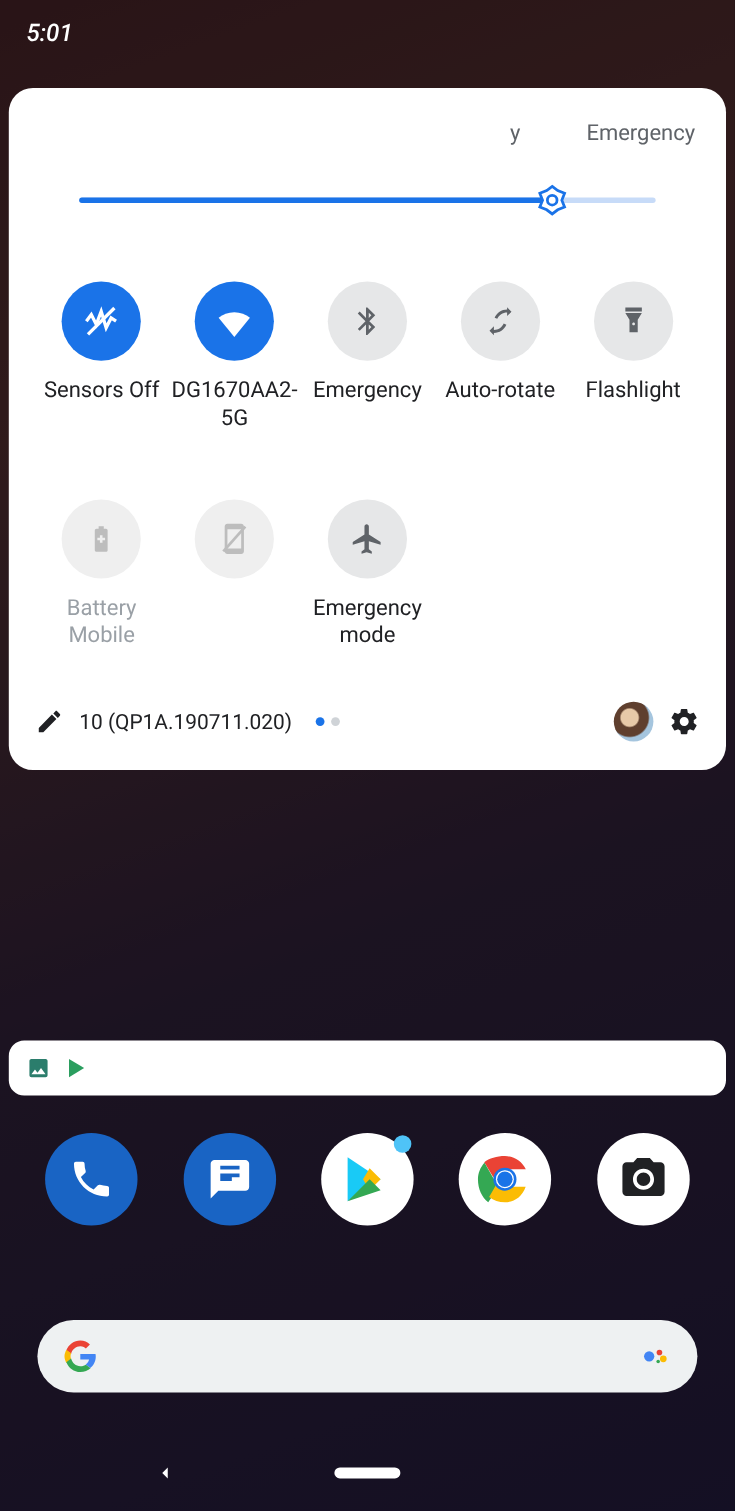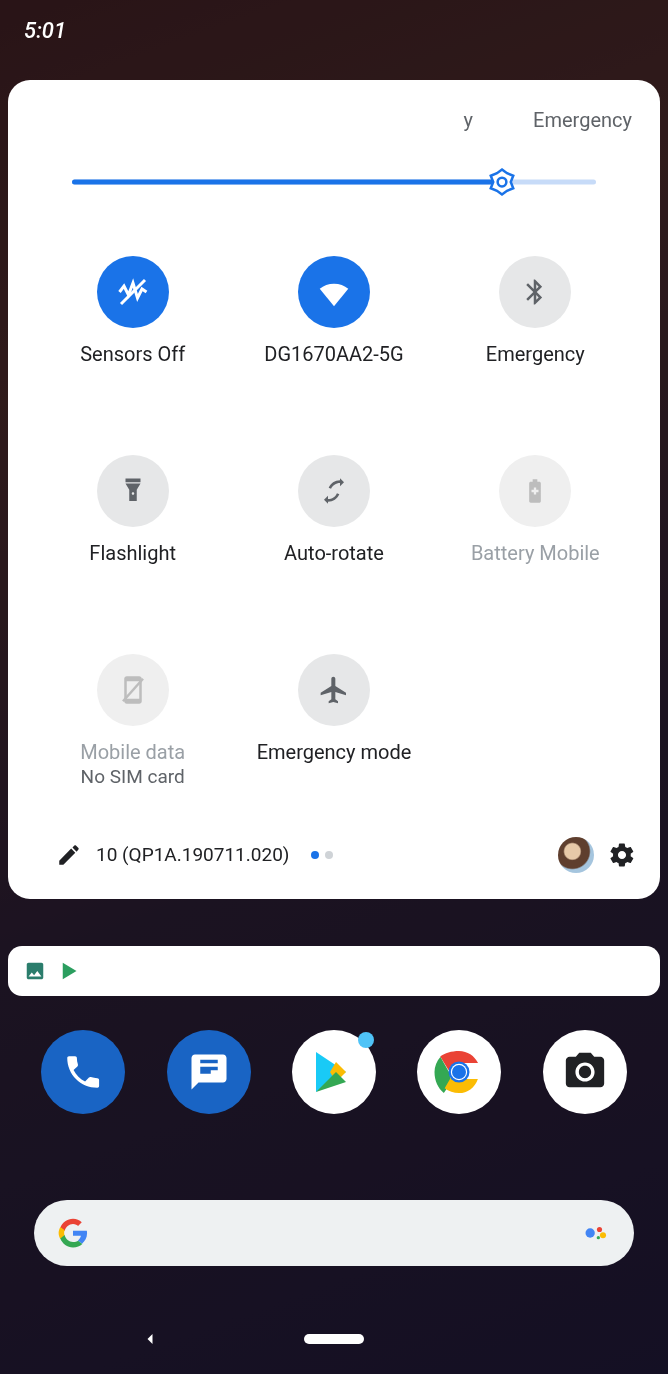--- a/index.html
+++ b/index.html
@@ -81,22 +81,22 @@
   }
   .thumb {
     position: absolute;
     top: 50%;
     left: 82%;
     width: 30px; height: 30px;
     transform: translate(-50%,-50%);
   }
   .tiles {
     display: grid;
-    grid-template-columns: repeat(3,1fr);
-    row-gap: 88px;
+    grid-template-columns: repeat(5,1fr);
+    row-gap: 62px;
     padding: 20px 24px 20px 24px;
   }
   .tile {
     display: flex;
     flex-direction: column;
     align-items: center;
     gap: 14px;
     color: #202124;
     font-size: 20px;
   }
@@ -113,21 +113,20 @@
   .circle.faded { background: #efefef; }
   .tile-label { text-align:center; line-height:1.25; }
   .tile-sub { color:#5f6368; font-size:19px; }
   .qs-footer {
     display: flex;
     align-items: center;
     padding: 28px 24px 10px 24px;
     gap: 14px;
     color: #202124;
     font-size: 19px;
-    margin-left: 24px;
   }
   .dots { display:flex; gap:6px; margin-left:8px; }
   .dot { width:8px; height:8px; border-radius:50%; background:#cfd3d7; }
   .dot.active { background:#1a73e8; }
   .spacer { flex:1; }
   .avatar {
     width: 36px; height: 36px; border-radius: 50%;
     background: radial-gradient(circle at 40% 40%, #e7c9a8 0 25%, #5f3f2e 30% 55%, #a5c5de 60% 100%);
   }
   .gear { width: 28px; height: 28px; }
@@ -303,55 +302,51 @@
         <svg width="30" height="30" viewBox="0 0 24 24">
             <path fill="#5f6368" d="M17.7 7.7L12 2h-1v7.6L6.4 5 5 6.4 10.6 12 5 17.6 6.4 19l4.6-4.6V22h1l5.7-5.7L13.4 12l4.3-4.3zM13 5.8l1.9 1.9L13 9.6V5.8zm1.9 10.5L13 18.2v-3.8l1.9 1.9z"></path>
           </svg>
       </div>
       <div class="tile-label">Emergency</div>
     </div>
 
 
     <div class="tile">
       <div class="circle off">
+        <svg width="32" height="32" viewBox="0 0 24 24">
+            <path fill="#5f6368" d="M16.5 2.5l3 3-3 3V6c-3 0-5.6 1.8-6.7 4.4l-1.8-.8C9.4 6.3 12.7 4 16.5 4V2.5zM7.5 21.5l-3-3 3-3V18c3 0 5.6-1.8 6.7-4.4l1.8.8C14.6 17.7 11.3 20 7.5 20v1.5z"></path>
+          </svg>
+      </div>
+      <div class="tile-label">Auto-rotate</div>
+    </div>
+
+    <div class="tile">
+      <div class="circle off">
         <svg width="30" height="30" viewBox="0 0 24 24">
             <path fill="#5f6368" d="M6 2h12v3H6V2zm0 4h12l-3 5v9h-6v-9L6 6zm6 7c-.6 0-1 .4-1 1s.4 1 1 1 1-.4 1-1-.4-1-1-1z"></path>
           </svg>
       </div>
       <div class="tile-label">Flashlight</div>
-    </div>
-
-    <div class="tile">
-      <div class="circle off">
-        <svg width="32" height="32" viewBox="0 0 24 24">
-            <path fill="#5f6368" d="M16.5 2.5l3 3-3 3V6c-3 0-5.6 1.8-6.7 4.4l-1.8-.8C9.4 6.3 12.7 4 16.5 4V2.5zM7.5 21.5l-3-3 3-3V18c3 0 5.6-1.8 6.7-4.4l1.8.8C14.6 17.7 11.3 20 7.5 20v1.5z"></path>
-          </svg>
-      </div>
-      <div class="tile-label">Auto-rotate</div>
     </div>
 
     <div class="tile disabled">
       <div class="circle faded">
         <svg width="28" height="28" viewBox="0 0 24 24">
             <path fill="#bdbdbd" d="M15.7 4H14V2h-4v2H8.3C7.6 4 7 4.6 7 5.3v15.3c0 .8.6 1.4 1.3 1.4h7.3c.8 0 1.4-.6 1.4-1.3V5.3C17 4.6 16.4 4 15.7 4zM15 13h-2v2h-2v-2H9v-2h2V9h2v2h2v2z"></path>
           </svg>
       </div>
       <div class="tile-label">Battery Mobile</div>
     </div>
 
     <div class="tile disabled">
       <div class="circle faded">
         <svg width="30" height="30" viewBox="0 0 24 24">
             <path fill="#bdbdbd" d="M17 1H7c-1.1 0-2 .9-2 2v18c0 1.1.9 2 2 2h10c1.1 0 2-.9 2-2V3c0-1.1-.9-2-2-2zm0 18H7V5h10v14z"></path>
             <line x1="4" y1="21" x2="20" y2="3" stroke="#bdbdbd" stroke-width="2"></line>
           </svg>
-      </div>
-      <div class="tile-label">
-        <div>Mobile data</div>
-        <div class="tile-sub">No SIM card</div>
       </div>
     </div>
 
     <div class="tile">
       <div class="circle off">
         <svg width="32" height="32" viewBox="0 0 24 24">
             <path fill="#5f6368" d="M21 16v-2l-8-5V3.5c0-.8-.7-1.5-1.5-1.5S10 2.7 10 3.5V9l-8 5v2l8-2.5V19l-2 1.5V22l3.5-1 3.5 1v-1.5L13 19v-5.5l8 2.5z"></path>
           </svg>
       </div>
       <div class="tile-label">Emergency mode</div>

